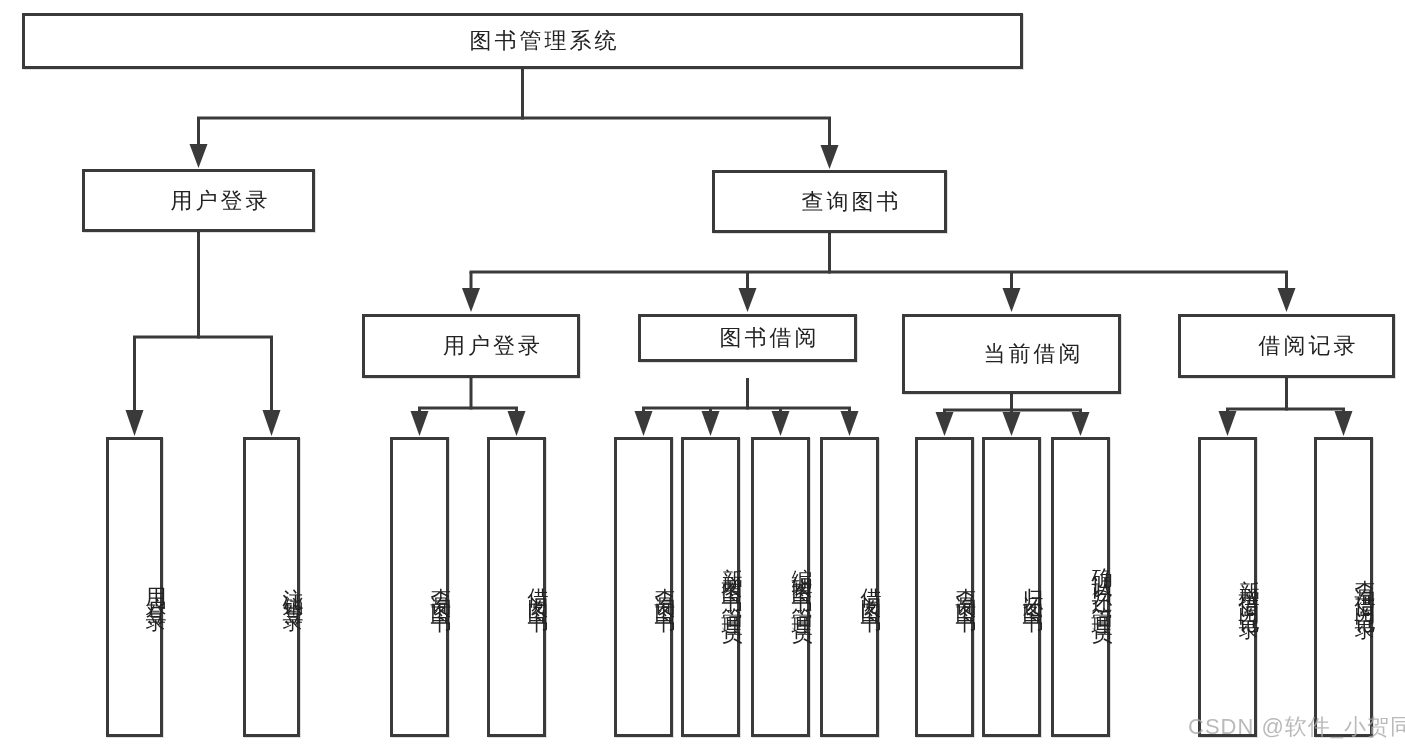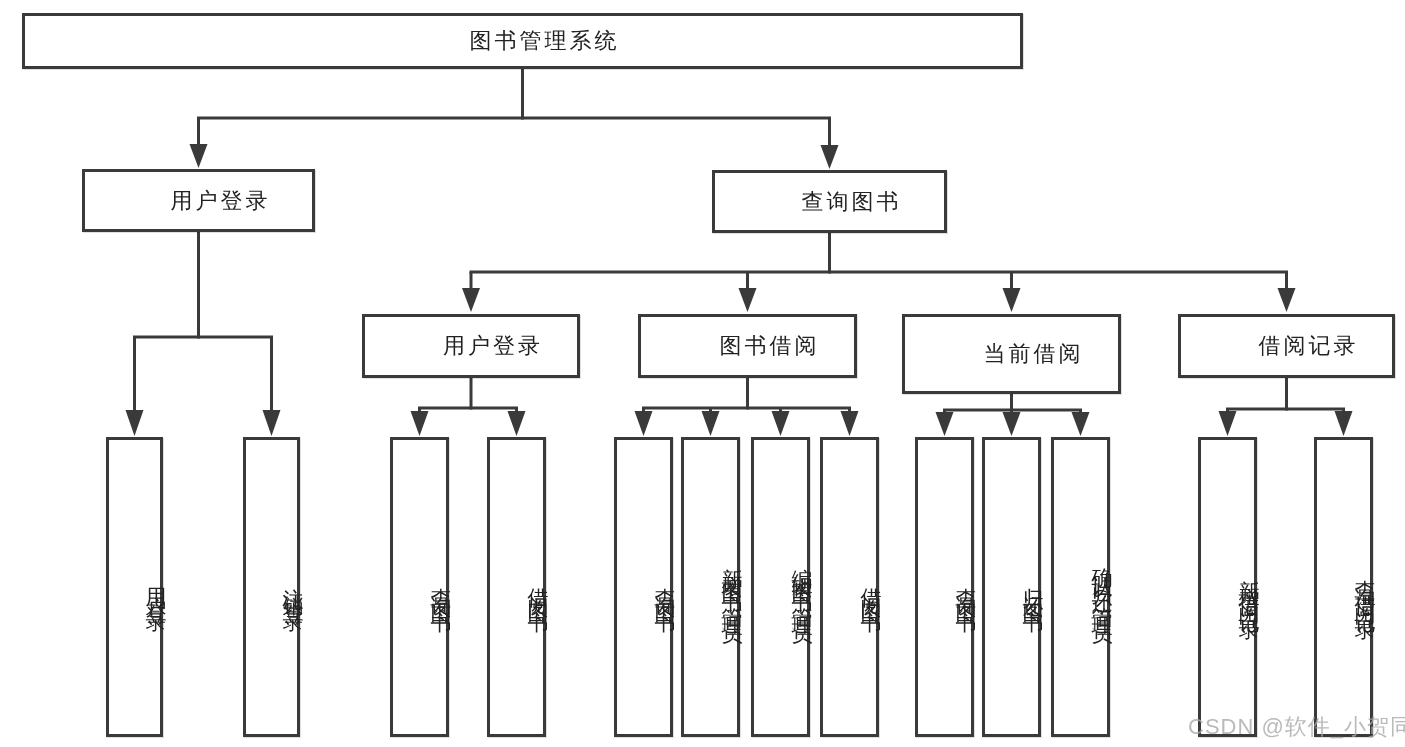--- a/index.html
+++ b/index.html
@@ -127,21 +127,21 @@
     <line x1="1343.5" y1="409" x2="1343.5" y2="415"></line>
     <polygon points="1334.5,411 1352.5,411 1343.5,436"></polygon>
   </svg>
 
   <div class="node h" style="left:22px;top:13px;width:1001px;height:56px">图书管理系统</div>
 
   <div class="node h" style="left:82px;top:169px;width:233px;height:63px">用户登录</div>
   <div class="node h" style="left:712px;top:170px;width:235px;height:63px">查询图书</div>
 
   <div class="node h" style="left:362px;top:314px;width:218px;height:64px">用户登录</div>
-  <div class="node h" style="left:638px;top:314px;width:219px;height:64px">图书借阅</div>
+  <div class="node h" style="left:638px;top:314px;width:219px;height:48px">图书借阅</div>
   <div class="node h" style="left:902px;top:314px;width:219px;height:80px">当前借阅</div>
   <div class="node h" style="left:1178px;top:314px;width:217px;height:64px">借阅记录</div>
 
   <div class="node v" style="left:106px;top:437px;width:57px;height:300px">用户登录</div>
   <div class="node v" style="left:243px;top:437px;width:57px;height:300px">注销登录</div>
 
   <div class="node v" style="left:390px;top:437px;width:59px;height:300px">查询图书</div>
   <div class="node v" style="left:487px;top:437px;width:59px;height:300px">借阅图书</div>
 
   <div class="node v" style="left:614px;top:437px;width:59px;height:300px">查询图书</div>

